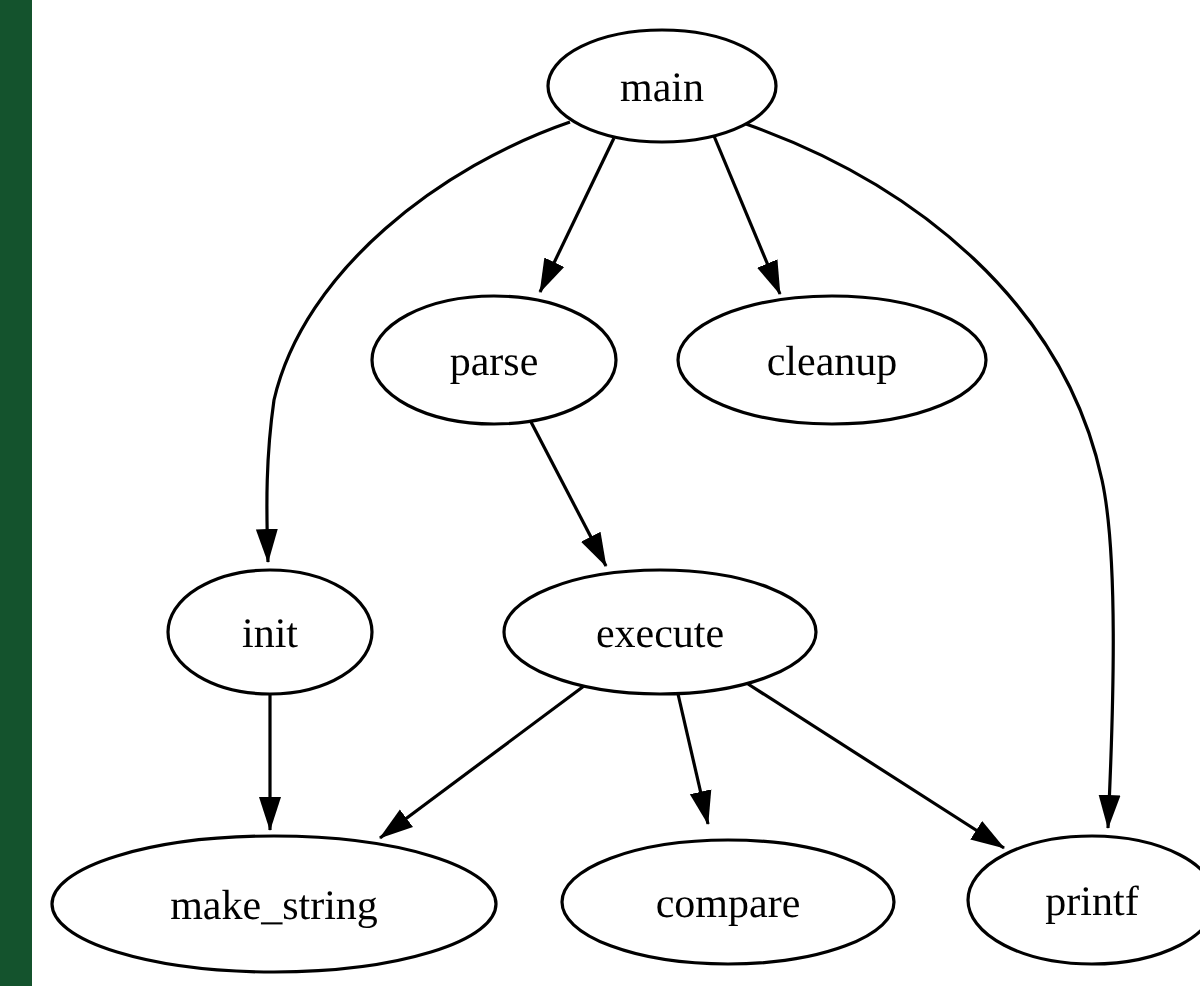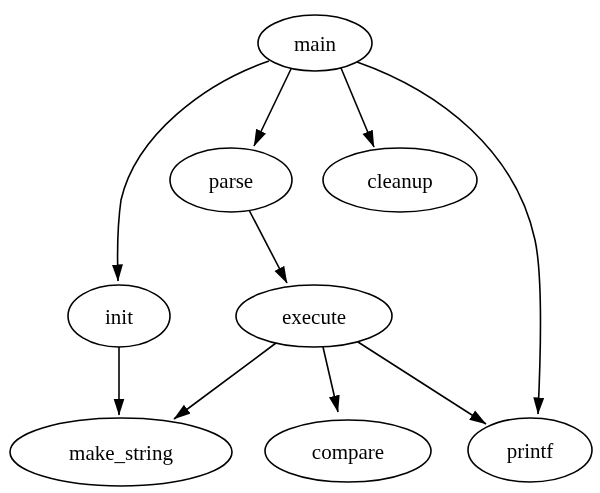--- a/index.html
+++ b/index.html
@@ -8,21 +8,22 @@
     background: #ffffff;
     width: 600px;
     height: 493px;
     overflow: hidden;
     font-family: "Liberation Serif", "DejaVu Serif", serif;
   }
   .stage {
     position: relative;
     width: 536px;
     height: 493px;
-    background: #8b5cf6;
+    background: #14532d;
+    padding-left: 16px;
   }
   svg { display: block; }
   .graph-node-label {
     font-family: "Liberation Serif", "DejaVu Serif", serif;
     user-select: none;
   }
 </style>
 </head>
 <body>
 

